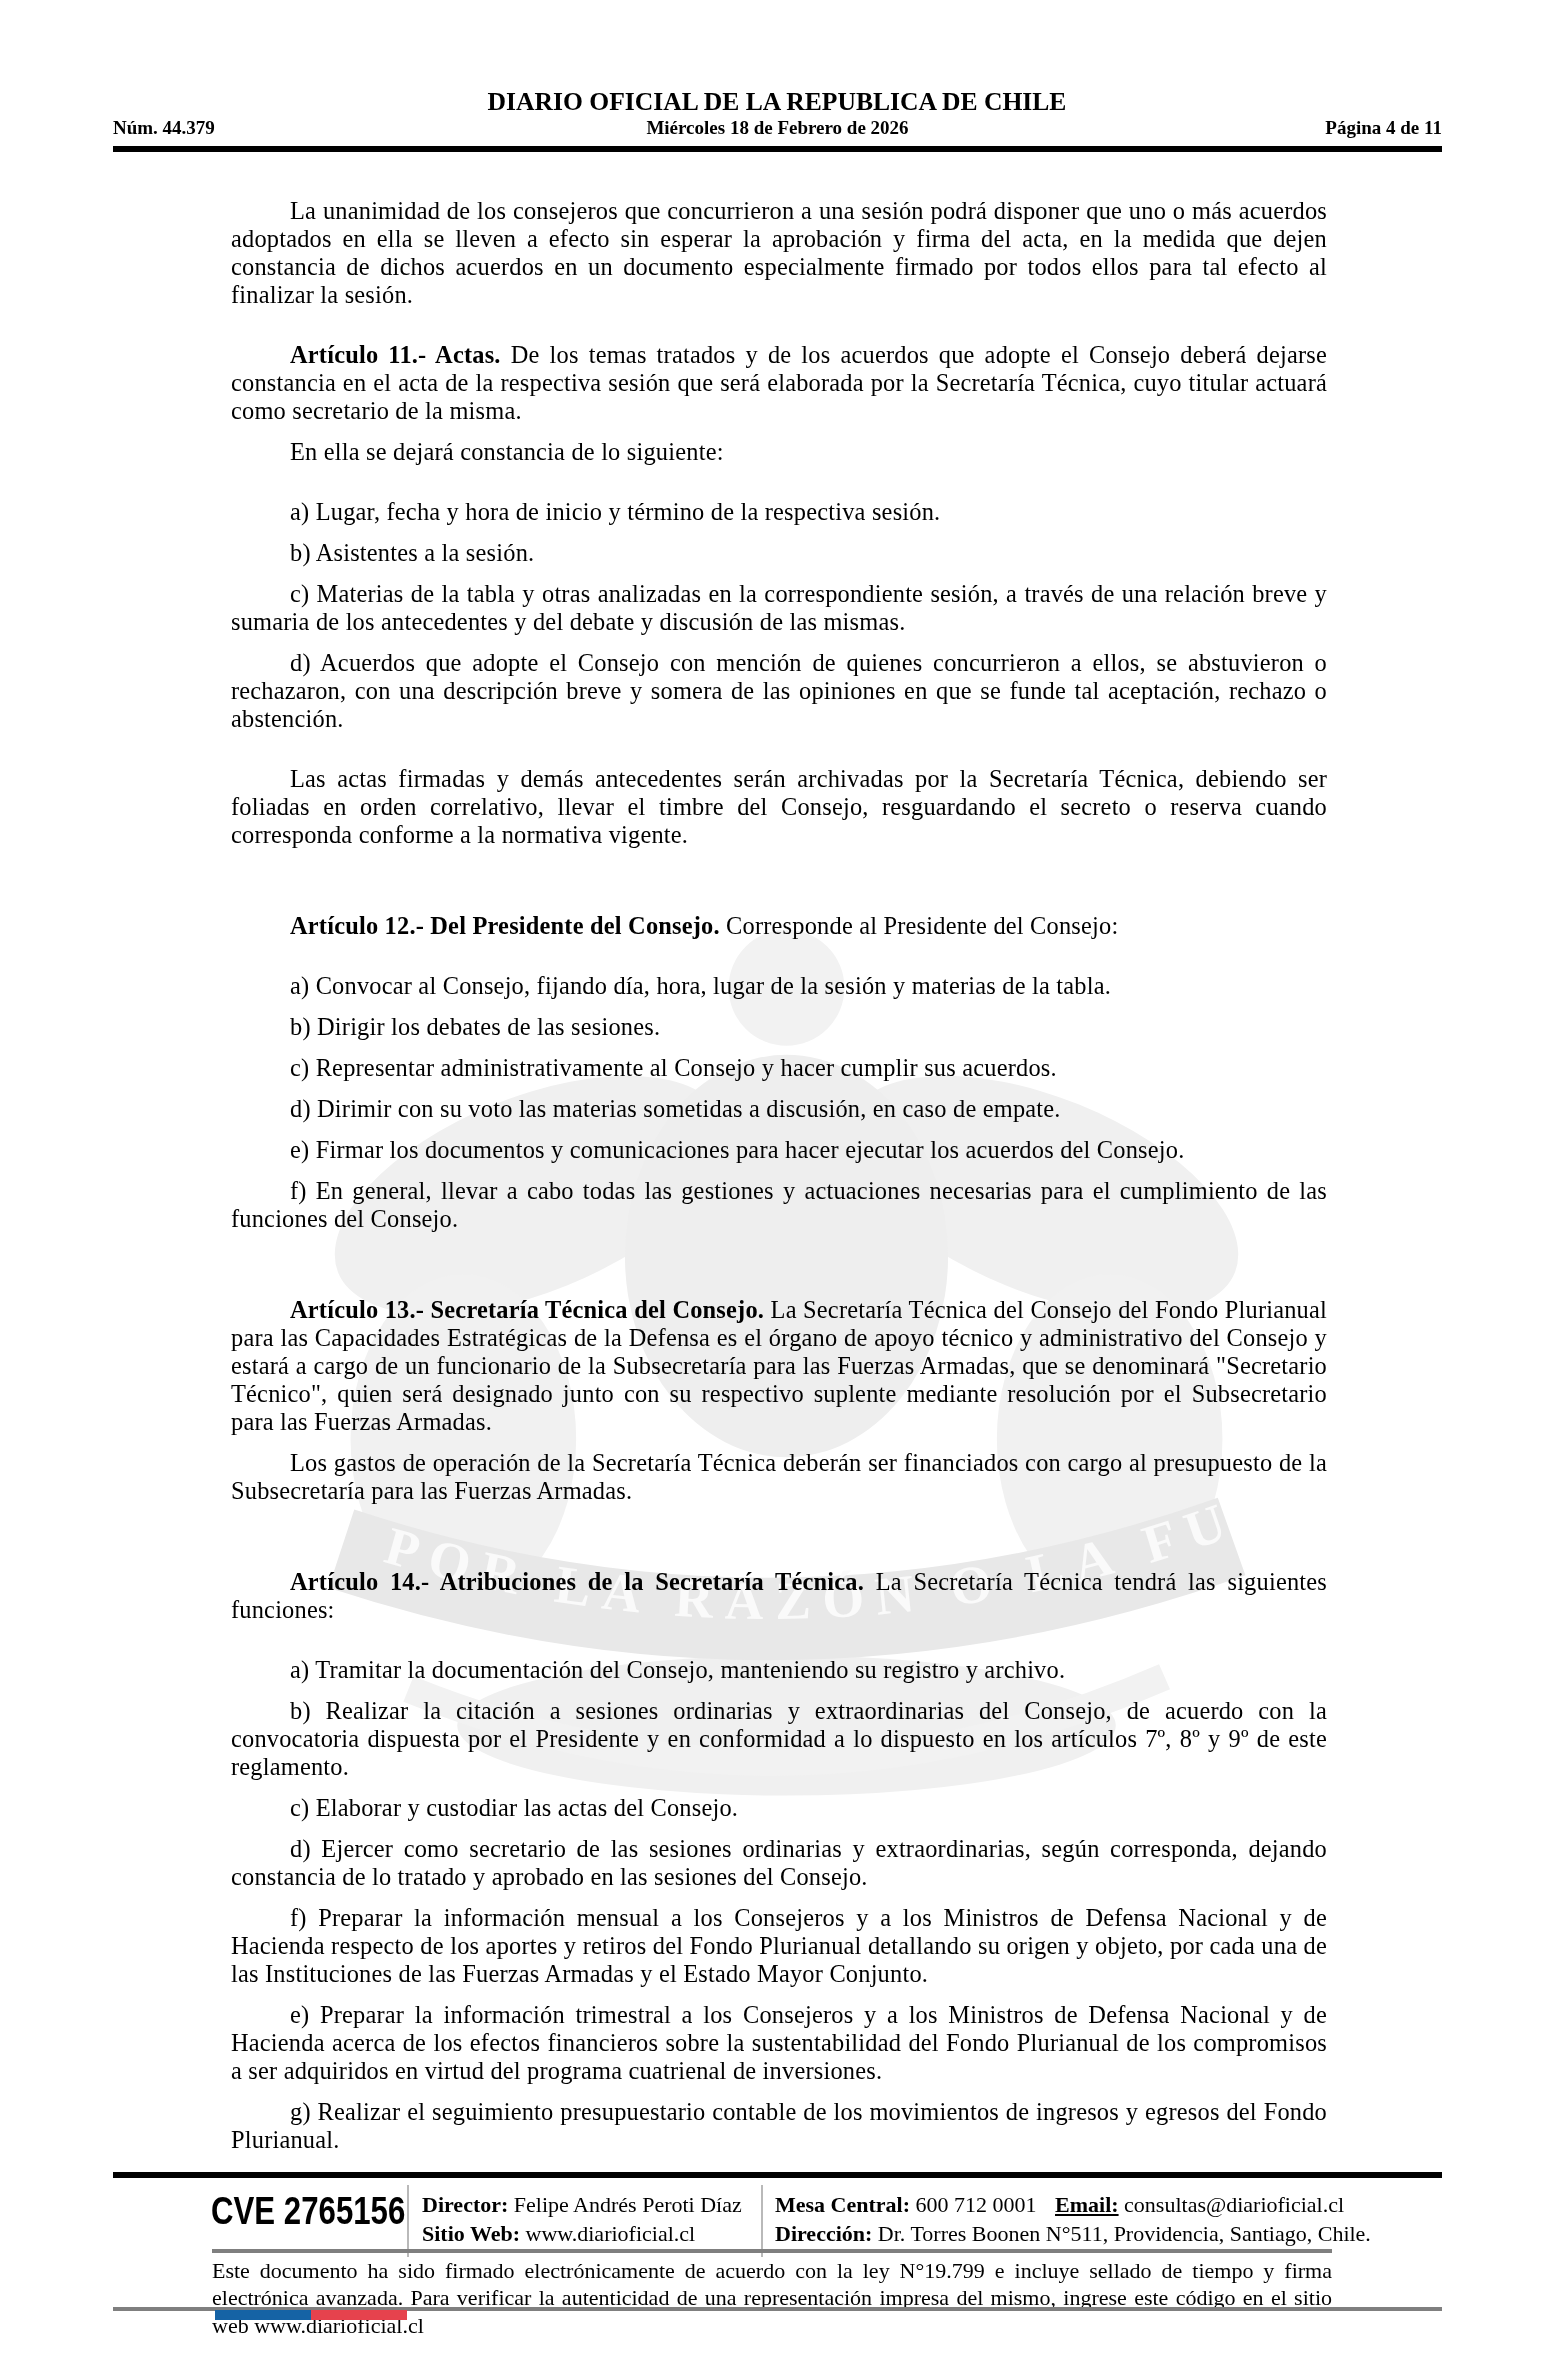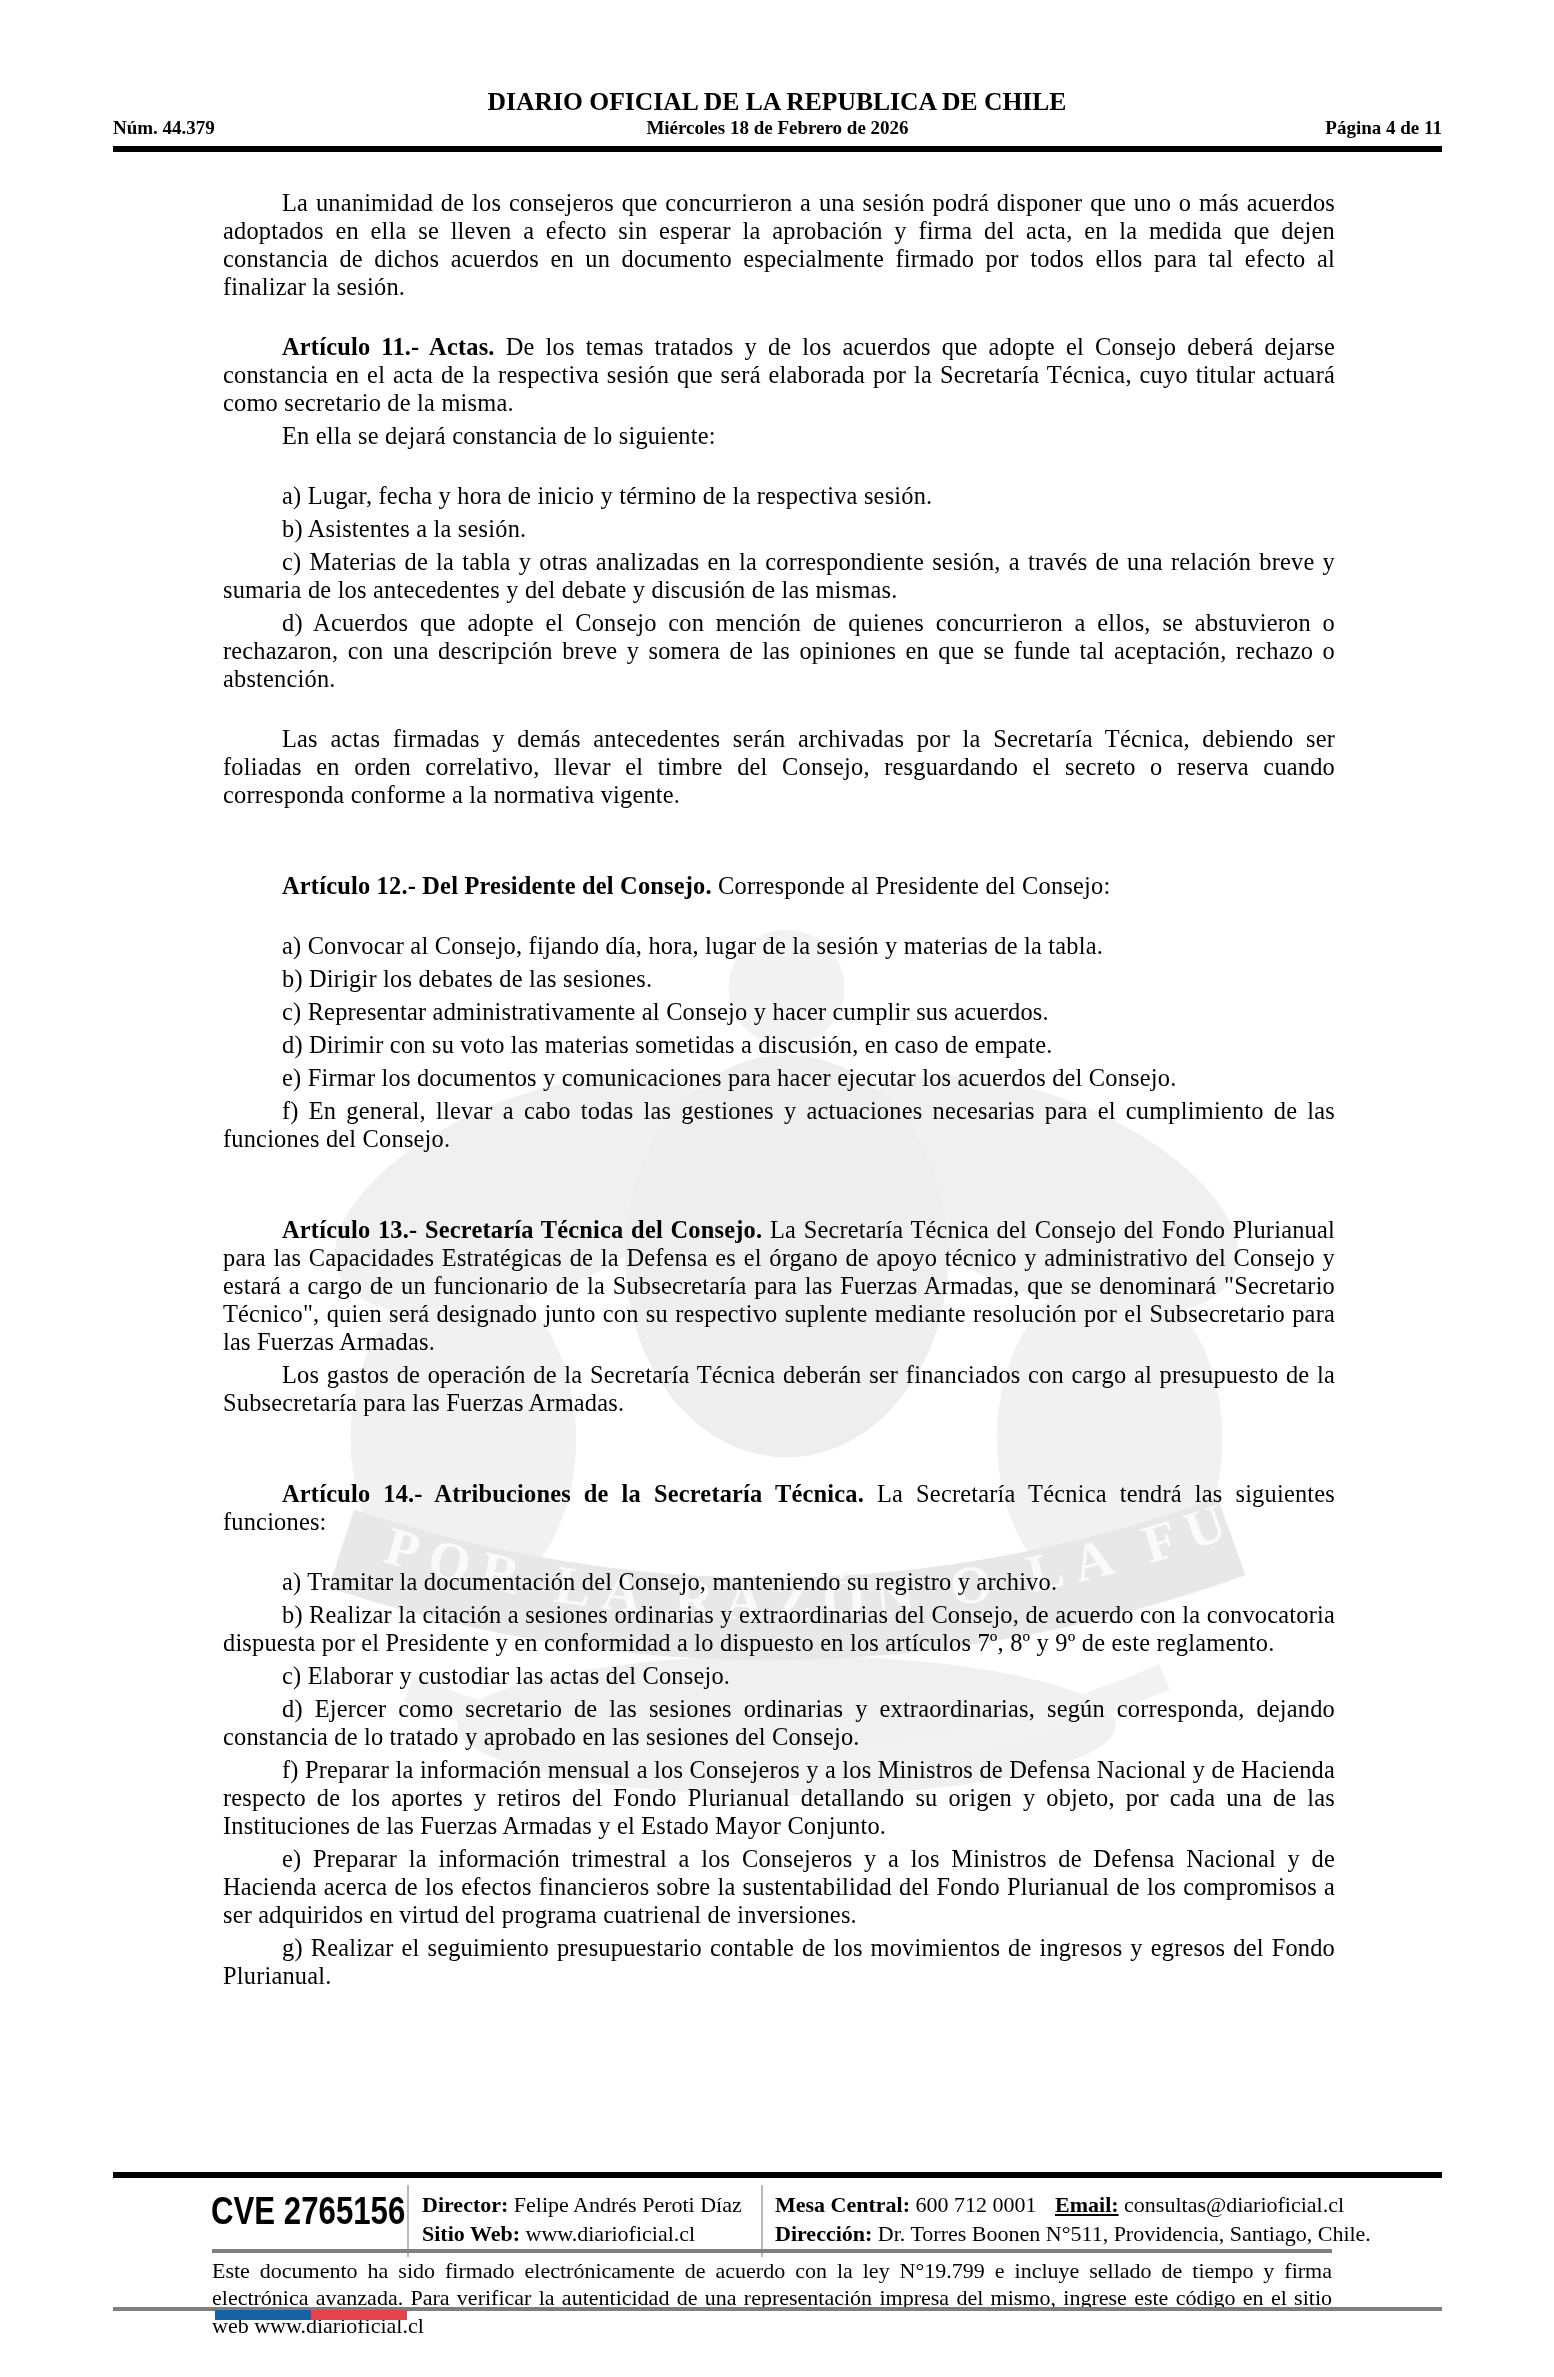--- a/index.html
+++ b/index.html
@@ -26,21 +26,21 @@
   .header-rule{
     position:absolute;top:146px;left:113px;width:1329px;height:6.1px;background:#000;
   }
   
   .watermark{position:absolute;left:256px;top:878px;z-index:1;}
   
   .body-text{
     position:absolute;top:184px;left:218px;width:1122px;z-index:2;
     font-size:24.4px;line-height:28px;letter-spacing:0.2px;
   }
-  .body-text p{margin:5px;text-indent:59px;text-align:justify;}
+  .body-text p{margin:13px;text-indent:59px;text-align:justify;}
   .body-text p.gap-line{margin-top:32px;}
   .body-text p.gap-double{margin-top:63px;}
   
   .footer-top-rule{position:absolute;top:2172px;left:113px;width:1329px;height:5.5px;background:#000;z-index:3;}
   .cve{
     position:absolute;left:211px;top:2191px;z-index:3;
     font-family:"Liberation Sans", sans-serif;font-weight:bold;
     font-size:39px;line-height:39px;white-space:nowrap;
     transform:scaleX(0.80);transform-origin:left top;
   }

